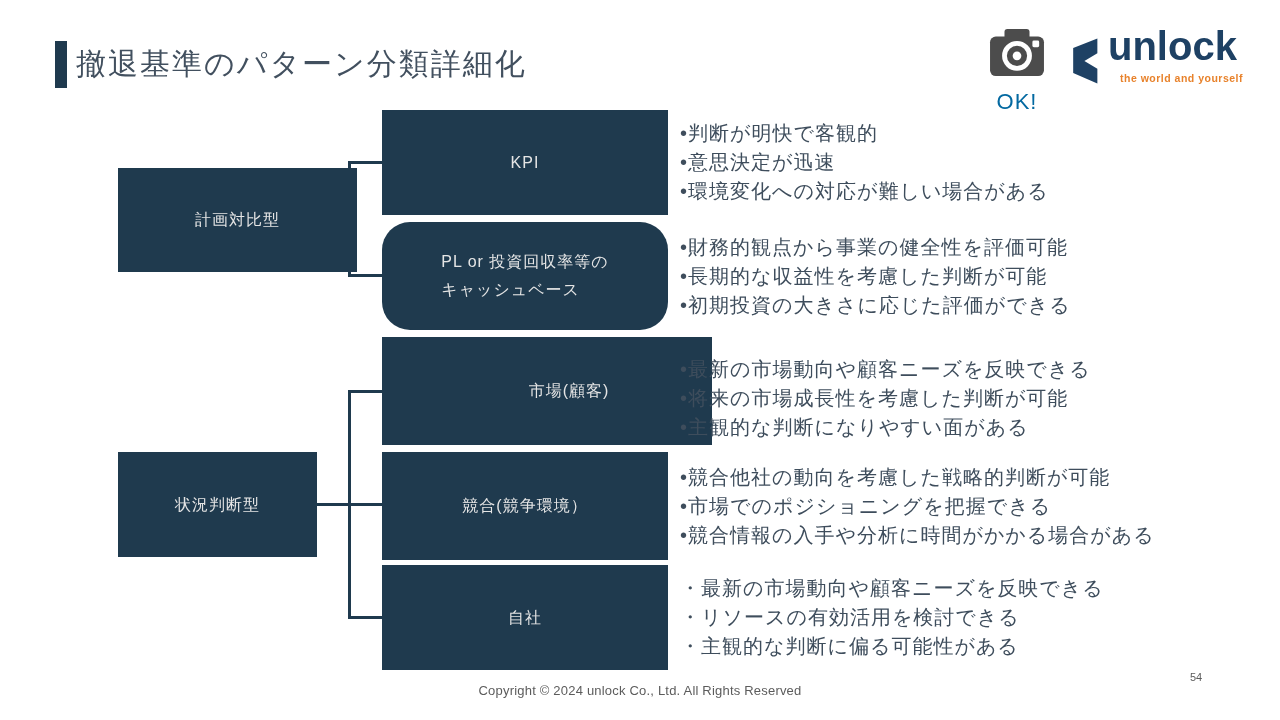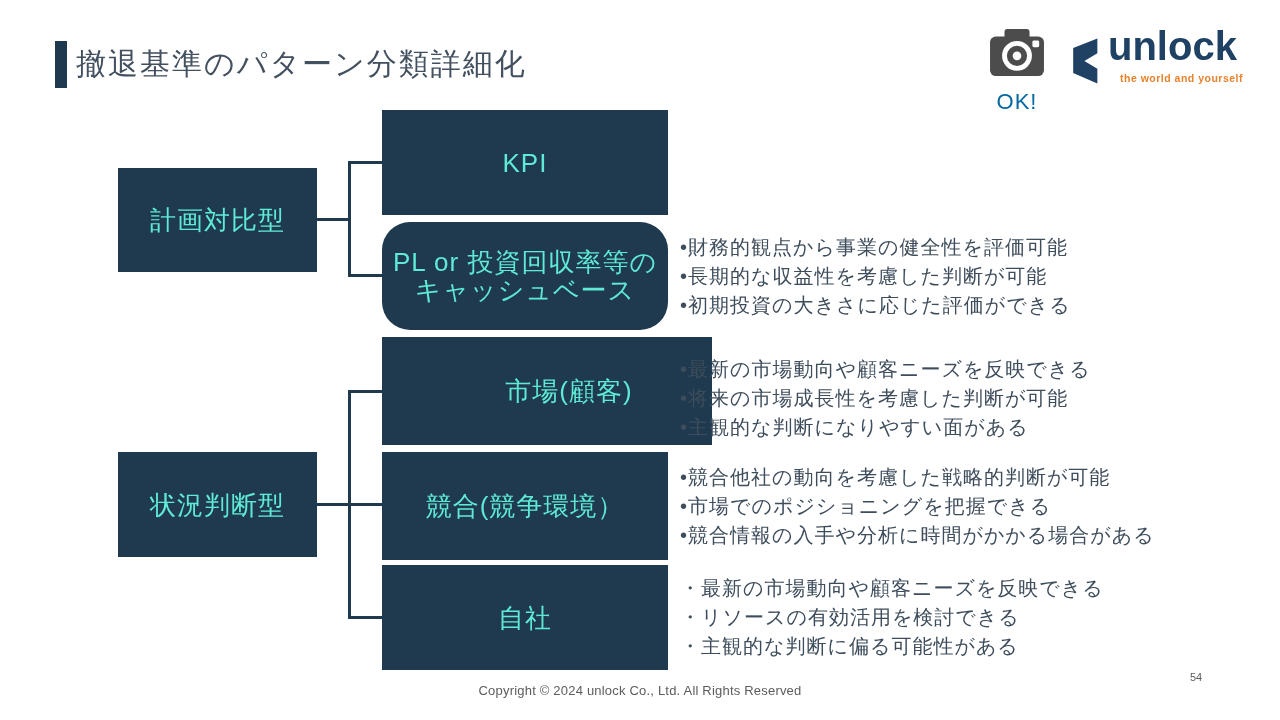--- a/index.html
+++ b/index.html
@@ -8,25 +8,25 @@
     font-family:"Liberation Sans","DejaVu Sans",sans-serif;overflow:hidden;
   }
   
   .title-bar{position:absolute;left:55px;top:41px;width:12px;height:47px;background:#1F3A4E;}
   .slide-title{
     position:absolute;left:76px;top:44px;font-size:30px;letter-spacing:2px;
     color:#42505F;font-weight:400;white-space:nowrap;
   }
   
   .node{
-    position:absolute;background:#1F3A4E;color:#5eead4;display:flex;
-    align-items:center;justify-content:center;text-align:center;
-    font-size:26px;letter-spacing:1px;line-height:28px;white-space:pre-line;
+    position:absolute;background:#1F3A4E;color:#e5e5e5;display:flex;
+    align-items:center;justify-content:center;text-align:left;
+    font-size:16px;letter-spacing:1px;line-height:28px;white-space:pre-line;
   }
-  .parent-1{left:118px;top:168px;width:199px;height:104px;}
+  .parent-1{left:118px;top:168px;width:239px;height:104px;}
   .parent-2{left:118px;top:452px;width:199px;height:105px;}
   .child{left:382px;width:286px;}
   .child-kpi{top:110px;height:105px;}
   .child-pl{top:222px;height:108px;border-radius:28px;}
   .child-market{top:337px;height:108px;padding-left:44px;}
   .child-comp{top:452px;height:108px;}
   .child-own{top:565px;height:105px;}
   
   .conn{position:absolute;background:#1F3A4E;}
   
@@ -104,20 +104,25 @@
   <div class="conn" style="left:317px;top:218px;width:33px;height:3px;"></div>
   <div class="conn" style="left:348px;top:161px;width:3px;height:116px;"></div>
   <div class="conn" style="left:351px;top:161px;width:31px;height:3px;"></div>
   <div class="conn" style="left:351px;top:274px;width:31px;height:3px;"></div>
 
   <div class="conn" style="left:317px;top:503px;width:65px;height:3px;"></div>
   <div class="conn" style="left:348px;top:390px;width:3px;height:229px;"></div>
   <div class="conn" style="left:351px;top:390px;width:31px;height:3px;"></div>
   <div class="conn" style="left:351px;top:616px;width:31px;height:3px;"></div>
 
+  <div class="bullets bullets-kpi">
+    <div class="bullet-line">•判断が明快で客観的</div>
+    <div class="bullet-line">•意思決定が迅速</div>
+    <div class="bullet-line">•環境変化への対応が難しい場合がある</div>
+  </div>
   <div class="bullets bullets-pl">
     <div class="bullet-line">•財務的観点から事業の健全性を評価可能</div>
     <div class="bullet-line">•長期的な収益性を考慮した判断が可能</div>
     <div class="bullet-line">•初期投資の大きさに応じた評価ができる</div>
   </div>
   <div class="bullets bullets-market">
     <div class="bullet-line">•最新の市場動向や顧客ニーズを反映できる</div>
     <div class="bullet-line">•将来の市場成長性を考慮した判断が可能</div>
     <div class="bullet-line">•主観的な判断になりやすい面がある</div>
   </div>

